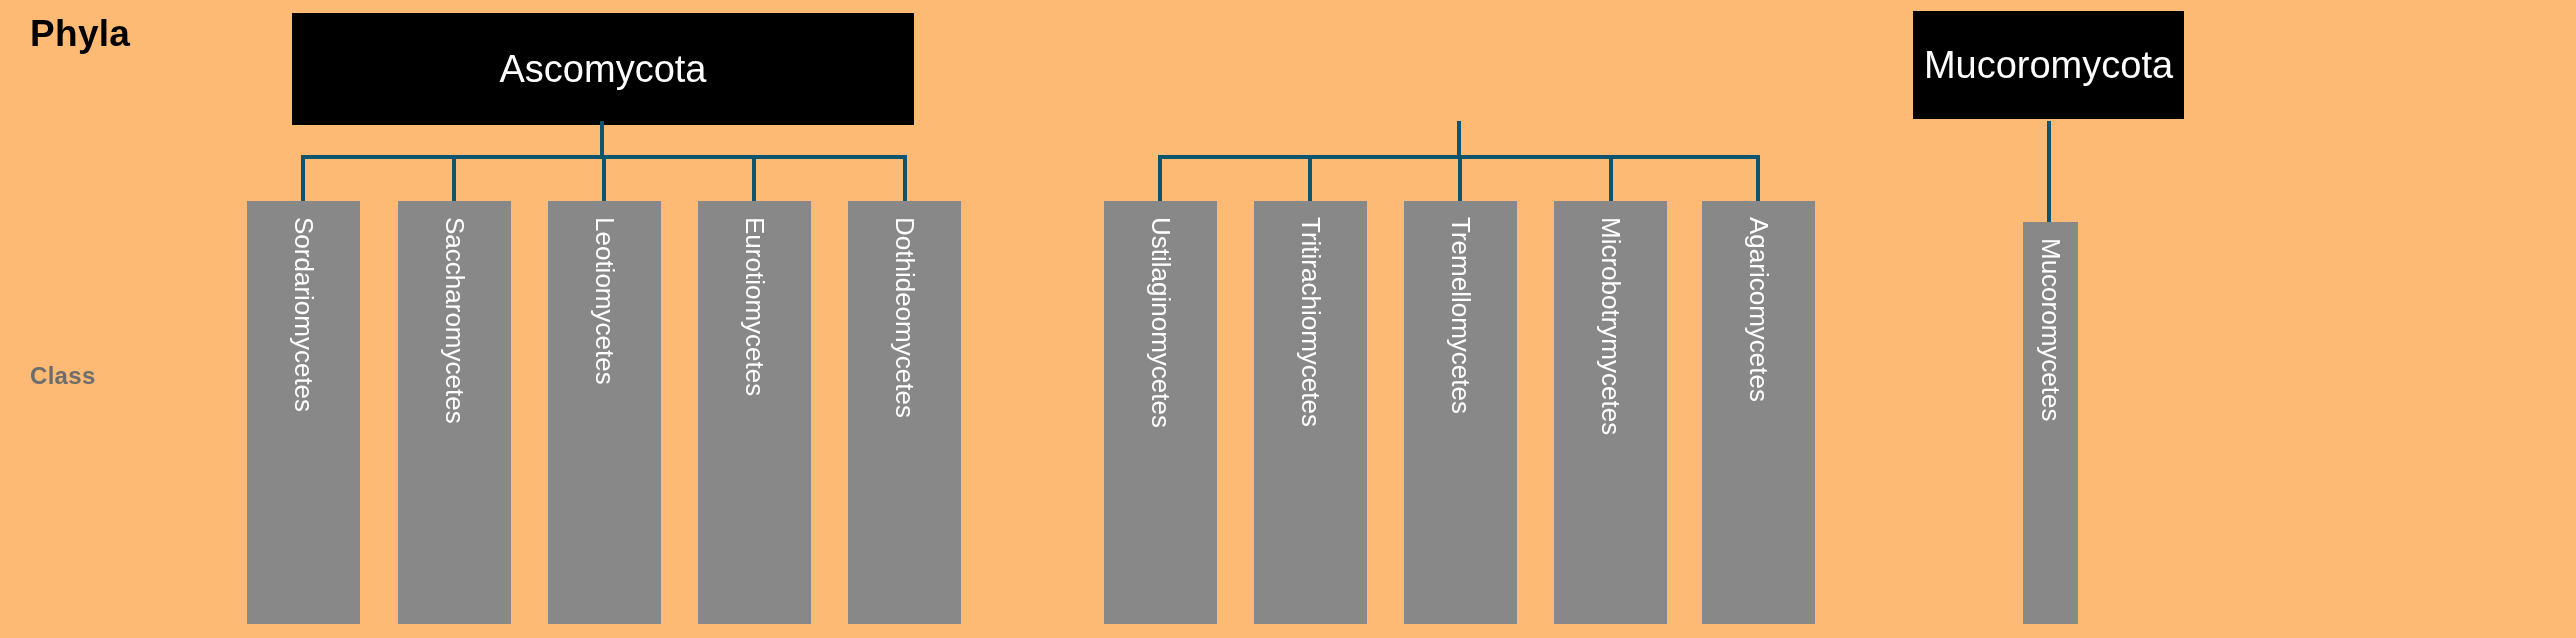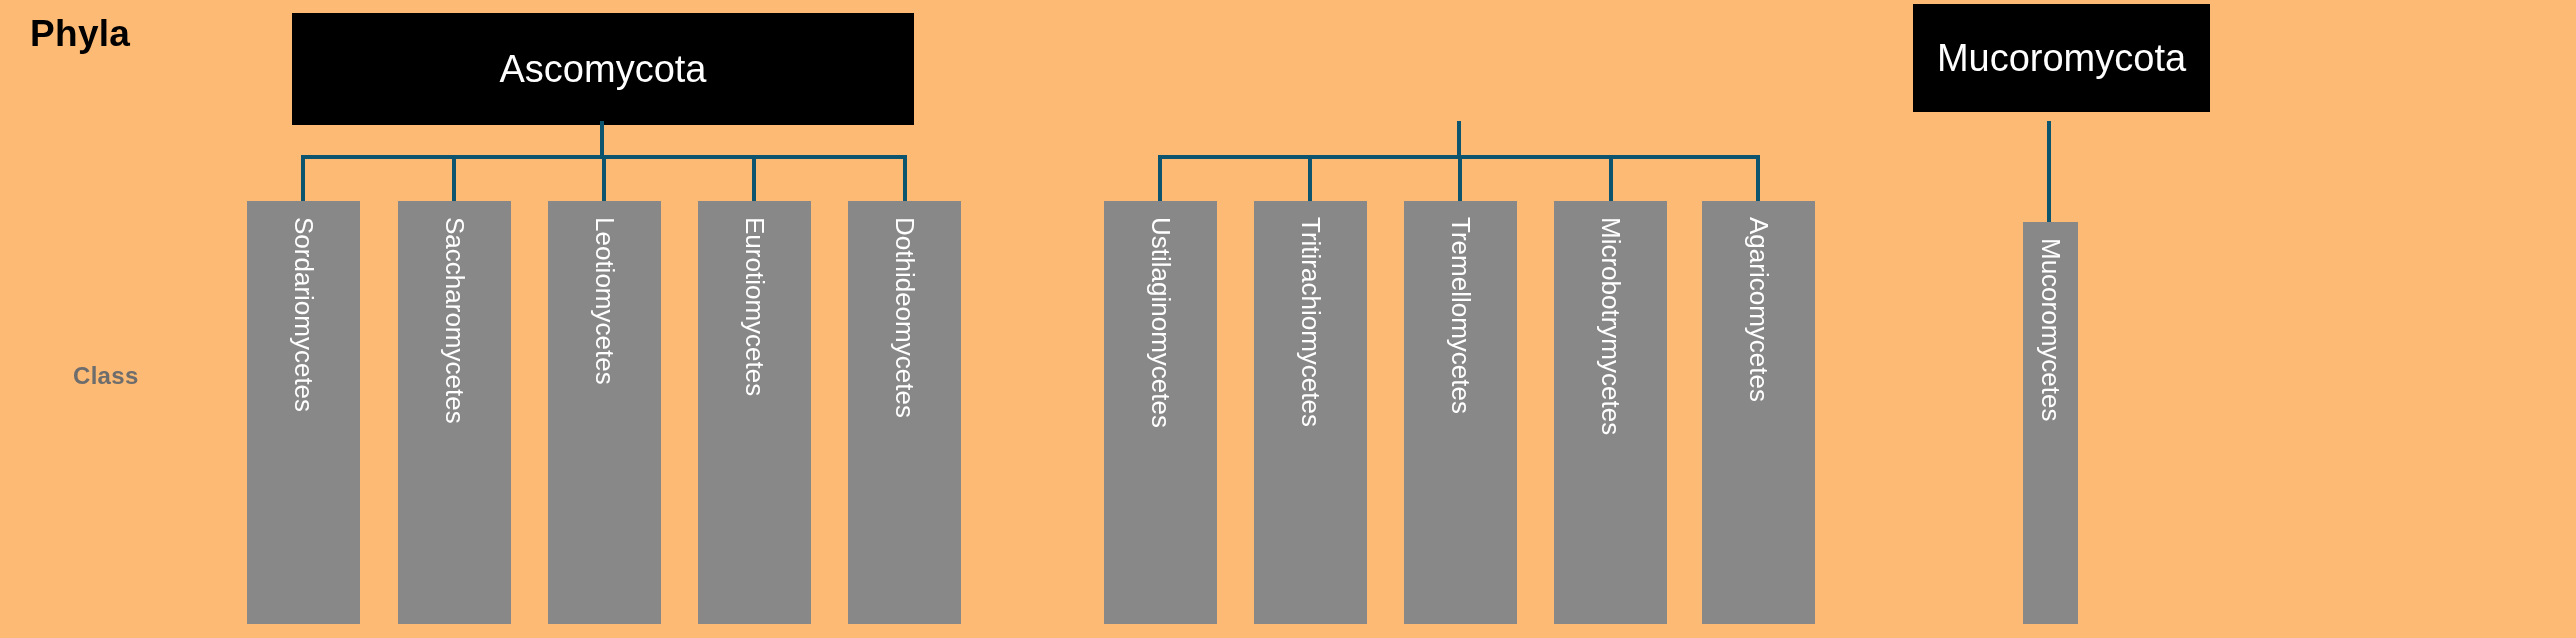--- a/index.html
+++ b/index.html
@@ -29,21 +29,20 @@
     left: 30px;
     top: 13px;
     font-size: 37px;
     color: #000000;
   }
   .rank-class {
     left: 30px;
     top: 362px;
     font-size: 24px;
     color: #6d6d6d;
-    margin-left: 43px;
   }
 
   
   .phylum-box {
     position: absolute;
     background: #000000;
     color: #ffffff;
     display: flex;
     align-items: center;
     justify-content: center;
@@ -122,21 +121,21 @@
   <div class="class-box" style="left: 1404px; top: 201px; width: 113px; height: 423px;">
     <span class="vlabel">Tremellomycetes</span>
   </div>
   <div class="class-box" style="left: 1554px; top: 201px; width: 113px; height: 423px;">
     <span class="vlabel">Microbotrymycetes</span>
   </div>
   <div class="class-box" style="left: 1702px; top: 201px; width: 113px; height: 423px;">
     <span class="vlabel">Agaricomycetes</span>
   </div>
 
-  <div class="phylum-box" style="left: 1913px; top: 4px; width: 297px; height: 108px;">Mucoromycota</div>
+  <div class="phylum-box" style="left: 1913px; top: 11px; width: 271px; height: 108px;">Mucoromycota</div>
 
   <div class="conn conn-v" style="left: 2047px; top: 121px; height: 101px;"></div>
 
   <div class="class-box" style="left: 2023px; top: 222px; width: 55px; height: 402px;">
     <span class="vlabel">Mucoromycetes</span>
   </div>
 
 <div class="conn conn-v" style="left: 301px; top: 155px; height: 46px;"></div>
     <div class="conn conn-v" style="left: 452px; top: 155px; height: 46px;"></div>
     <div class="conn conn-v" style="left: 602px; top: 155px; height: 46px;"></div>

